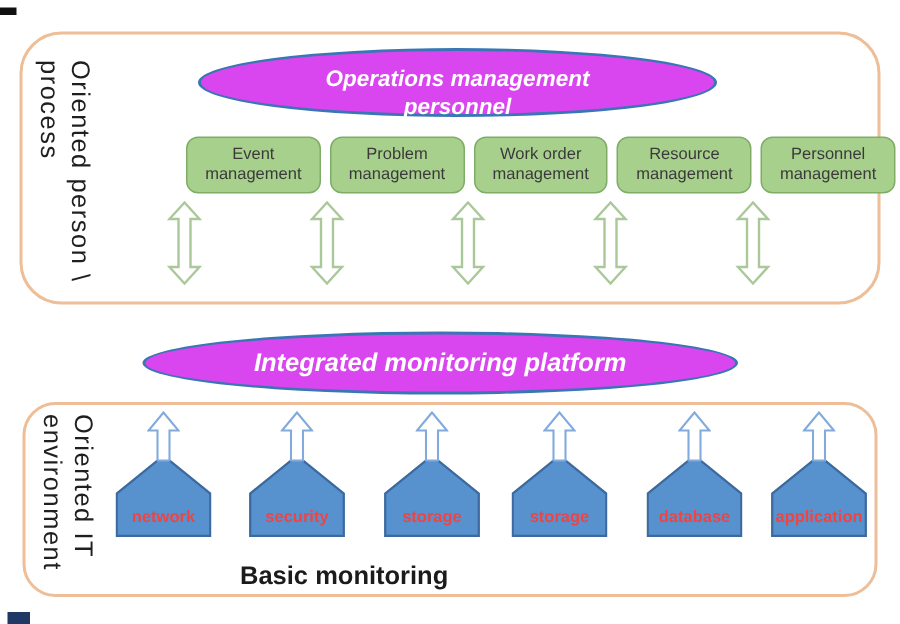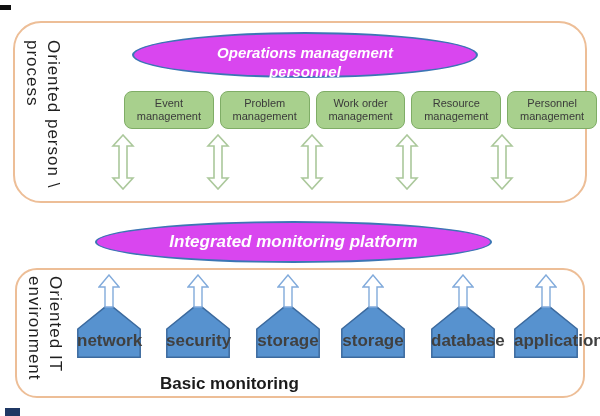--- a/index.html
+++ b/index.html
@@ -35,21 +35,21 @@
     font-size:11px;line-height:13px;color:#3a3a3a;text-align:center;
   }
   
   .dbl-row{position:absolute;left:76px;top:134px;width:473px;height:58px;display:flex;}
   .dbl-cell{flex:1;display:flex;align-items:flex-start;justify-content:center;}
   
   .house{position:absolute;width:64px;height:55px;top:303px;}
   .house svg{position:absolute;left:0;top:0;}
   .house .hlabel{
     position:absolute;left:0;right:0;bottom:7px;text-align:center;
-    font-size:17px;font-weight:bold;color:#404040;
+    font-size:11px;font-weight:bold;color:#ef4444;
   }
   .up-arrow{position:absolute;top:274px;width:22px;height:34px;z-index:3;}
   
   .caption{
     position:absolute;left:160px;top:374px;width:260px;
     font-size:17px;font-weight:600;color:#1b1b1b;
   }
   
   .artifact{position:absolute;}
   .artifact.tl{left:0;top:5px;width:11px;height:5px;background:#111111;}

